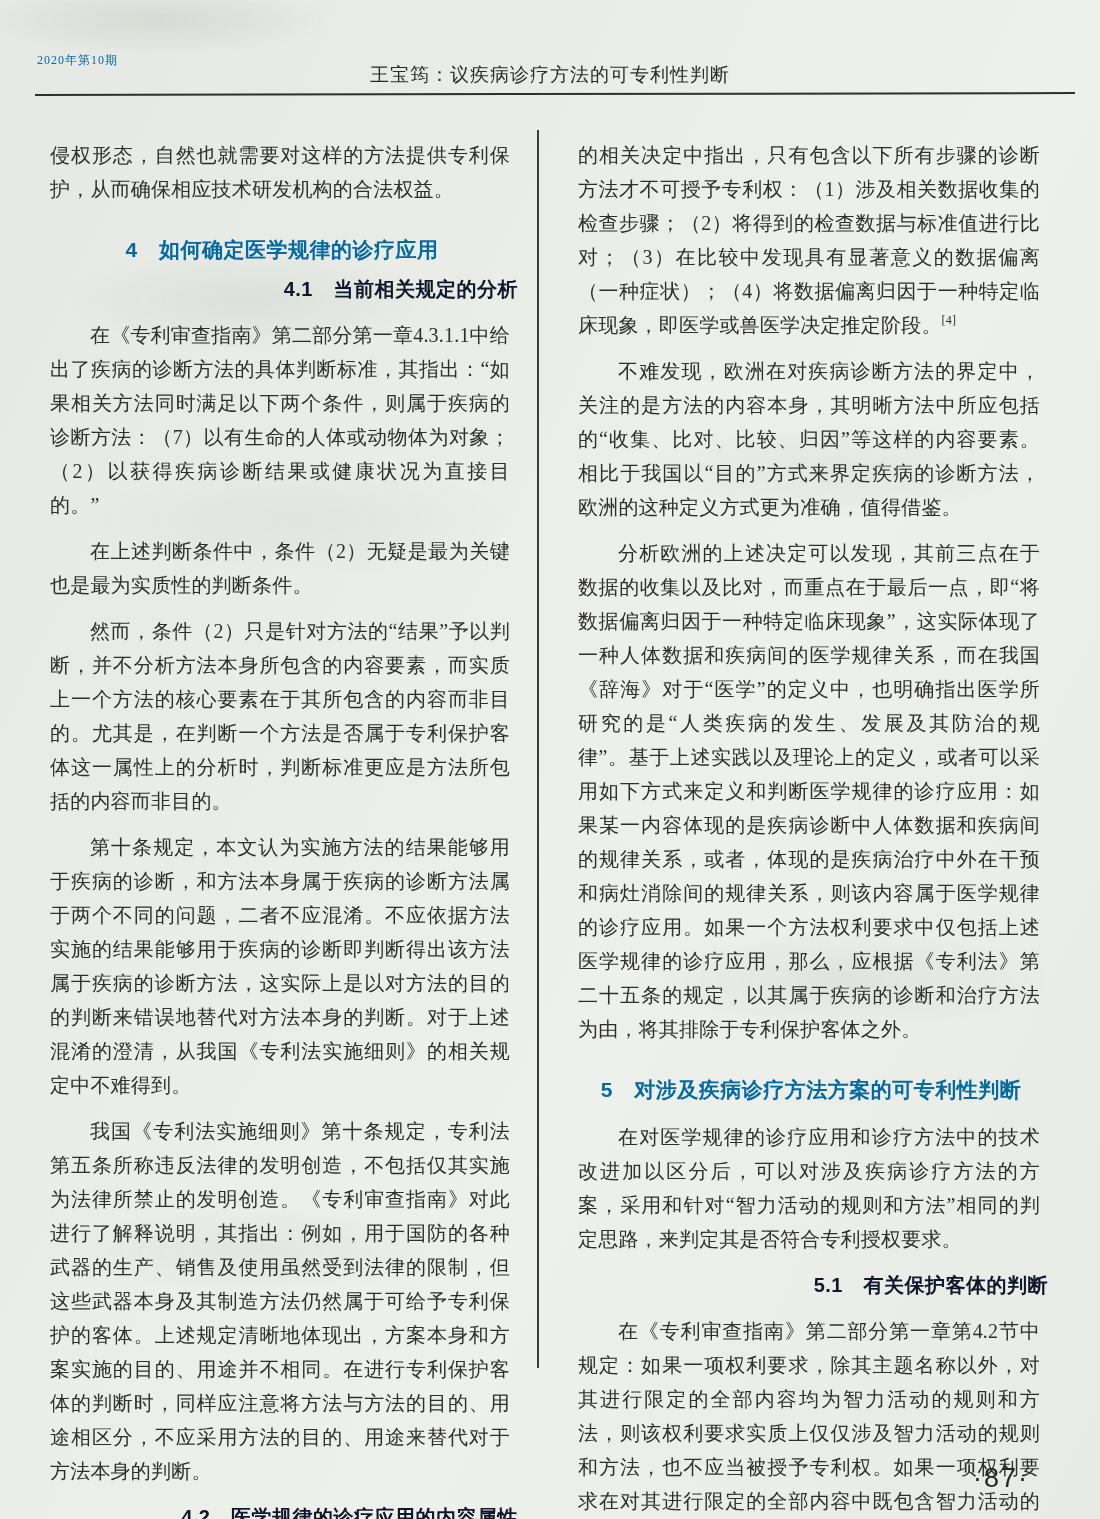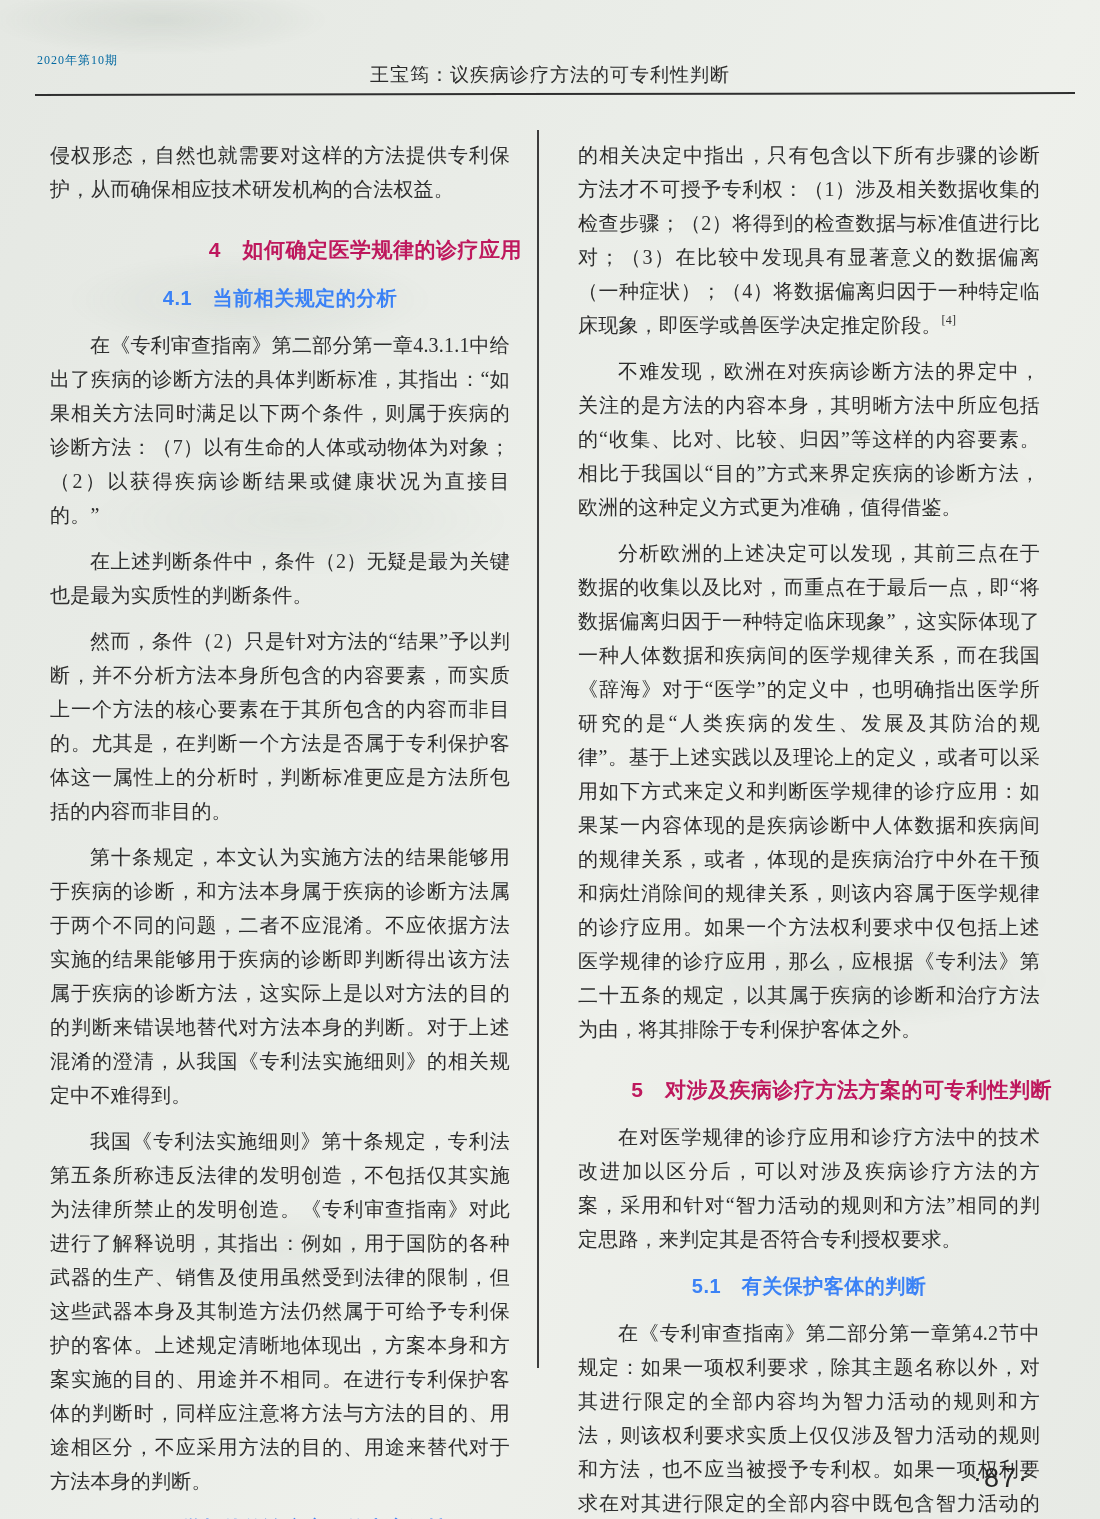--- a/index.html
+++ b/index.html
@@ -38,27 +38,27 @@
     background:#3d3d3d;
   }
   .col{position:absolute;top:126px;font-size:20px;line-height:34px;
     text-align:justify;letter-spacing:0.2px;}
   .col-left{left:38px;width:484px;}
   .col-right{left:566px;width:486px;}
   .para{margin:12px;text-indent:2em;}
   .para.cont{text-indent:0;}
   .h-sec{
     margin:26px 0 0 4px;font-family:"Liberation Sans","DejaVu Sans",sans-serif;
-    font-weight:bold;font-size:21px;line-height:36px;color:#be185d;
-    text-indent:0;letter-spacing:0.5px;text-align:right;
+    font-weight:bold;font-size:21px;line-height:36px;color:#0369a1;
+    text-indent:0;letter-spacing:0.5px;text-align:center;
   }
   .h-sub{
-    margin:13px;font-family:"Liberation Sans","DejaVu Sans",sans-serif;
-    font-weight:bold;font-size:20px;line-height:34px;color:#3b82f6;
-    text-indent:0;letter-spacing:0.5px;text-align:center;
+    margin:4px;font-family:"Liberation Sans","DejaVu Sans",sans-serif;
+    font-weight:bold;font-size:20px;line-height:34px;color:#0f172a;
+    text-indent:0;letter-spacing:0.5px;text-align:right;
   }
   .ref{font-size:12px;line-height:0;color:#2e2e2e;}
   .footnote{
     margin-top:2px;font-size:17px;color:#ef4444;opacity:0.85;
     filter:blur(0.4px);text-indent:0;letter-spacing:1px;text-align:left;
   }
   .page-number{
     position:absolute;left:973px;top:1463px;font-size:27px;color:#262626;
     font-family:"Liberation Sans","DejaVu Sans",sans-serif;letter-spacing:2px;
   }

